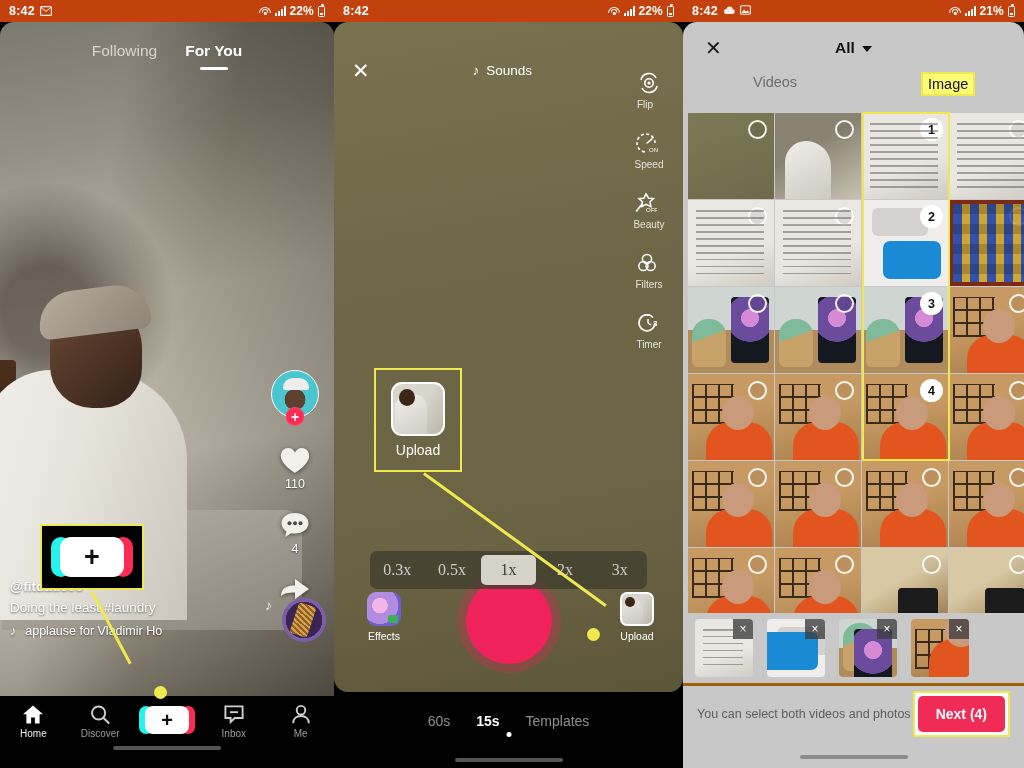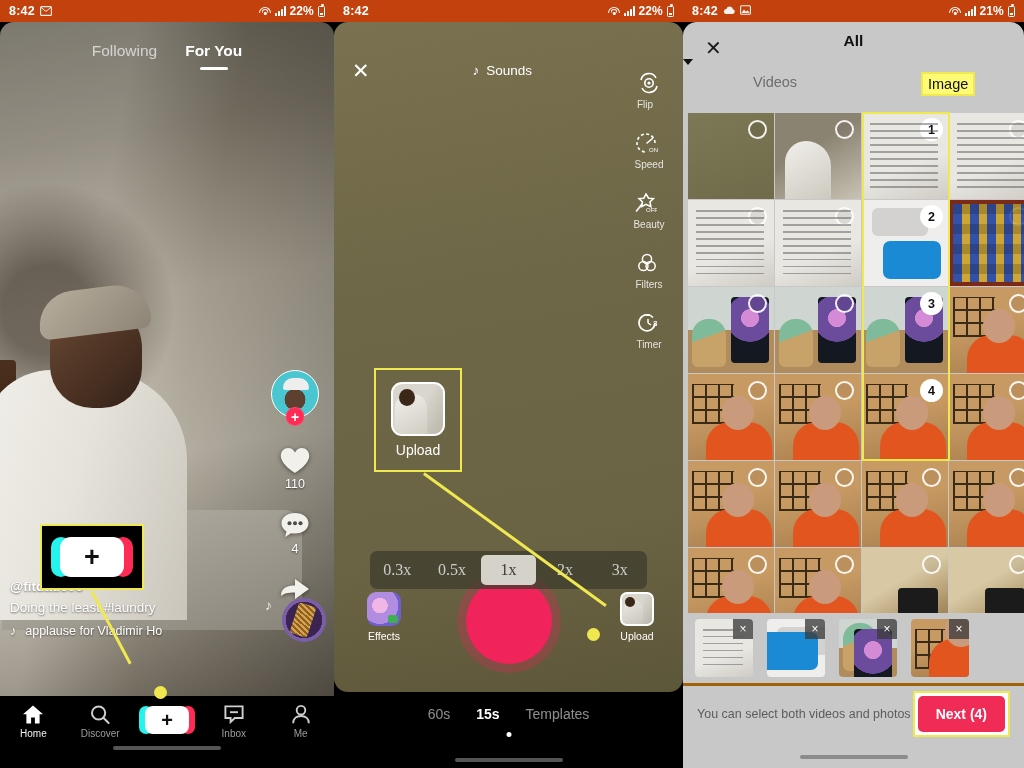--- a/index.html
+++ b/index.html
@@ -229,30 +229,30 @@
   .upload-ico {
     width:34px; height:34px; margin:0 auto 4px; border-radius:7px; border:2px solid #fff; overflow:hidden;
     background: linear-gradient(120deg,#d9d6cd 0 52%,#b9b5aa 100%); position:relative;
   }
   .upload-ico::before { content:""; position:absolute; left:1px; bottom:0; width:20px; height:24px;
     background: linear-gradient(150deg,#eceae5,#c9c6bd); border-radius:9px 9px 0 0;}
   .upload-ico::after { content:""; position:absolute; left:3px; bottom:17px; width:10px; height:10px; background:#3b2718; border-radius:50%;}
   .mini-label { color:#fff; font-size:10.5px; }
 
   .cam-bottom { position:absolute; left:0; right:0; bottom:0; height:76px; background:#000; }
-  .mode-row { position:absolute; left:0; right:0; top:14px; display:flex; justify-content:center; gap:26px; }
+  .mode-row { position:absolute; left:0; right:0; top:21px; display:flex; justify-content:center; gap:26px; }
   .mode { color:rgba(255,255,255,.55); font-size:14px; }
   .mode.sel { color:#fff; font-weight:bold; font-size:14px; }
   .mode-dot { position:absolute; left:50%; transform:translateX(-50%); top:40px; width:5px; height:5px; border-radius:50%; background:#fff; }
 
   
   .gal { position:absolute; top:22px; left:0; right:0; bottom:0; background:#c8c8c8; border-radius:14px 14px 0 0; overflow:hidden; }
   .gal-top { height:52px; position:relative; display:flex; align-items:center; }
   .gal-x { position:absolute; left:22px; font-size:20px; color:#1b1b1b; line-height:1; font-weight:300; }
-  .gal-all { width:100%; text-align:center; color:#111; font-size:15.5px; font-weight:bold; display:flex; justify-content:center; gap:7px;flex-direction:column; }
+  .gal-all { width:100%; text-align:center; color:#111; font-size:15.5px; font-weight:bold; display:flex; justify-content:center; align-items:center; gap:7px; }
   .chev { width:0; height:0; border-left:5px solid transparent; border-right:5px solid transparent; border-top:6px solid #111; margin-top:2px;}
   .gal-tabs { height:34px; position:relative; }
   .gal-tab { position:absolute; top:0; color:#6d6d6d; font-size:14.5px; }
   .gal-tab.videos { left:70px; }
   .gal-tab.image  { left:240px; color:#111; background:#fdfb73; padding:2px 5px; outline:2px solid #efe94f; }
 
   .grid { position:absolute; top:91px; left:5px; width:344px; display:grid;
           grid-template-columns: repeat(4, 86px); gap:1px 1px; }
   .cell { width:86px; height:86px; position:relative; overflow:hidden; background:#999; }
   .cell .circ {

